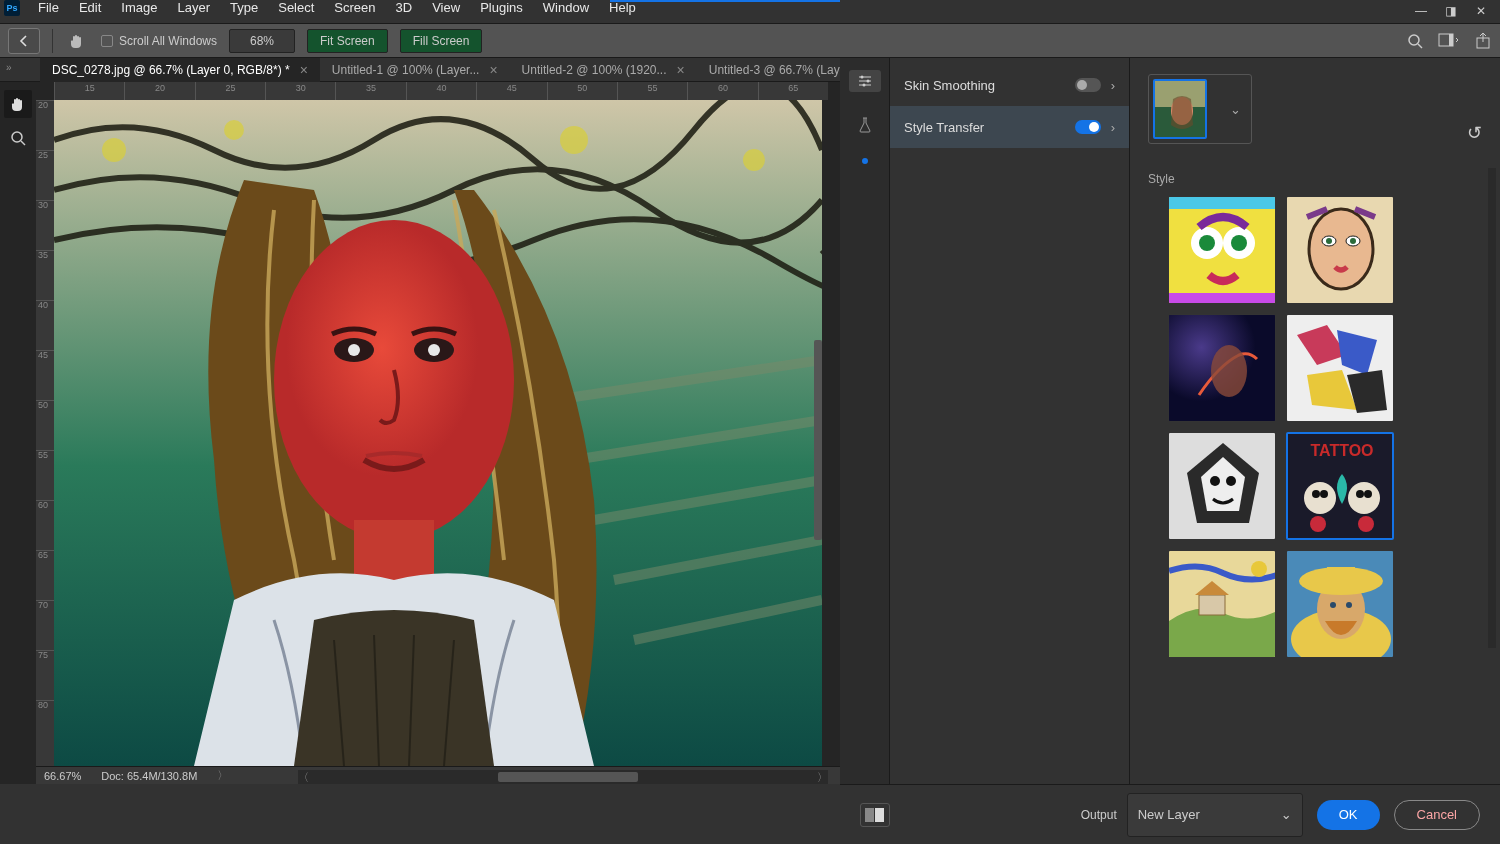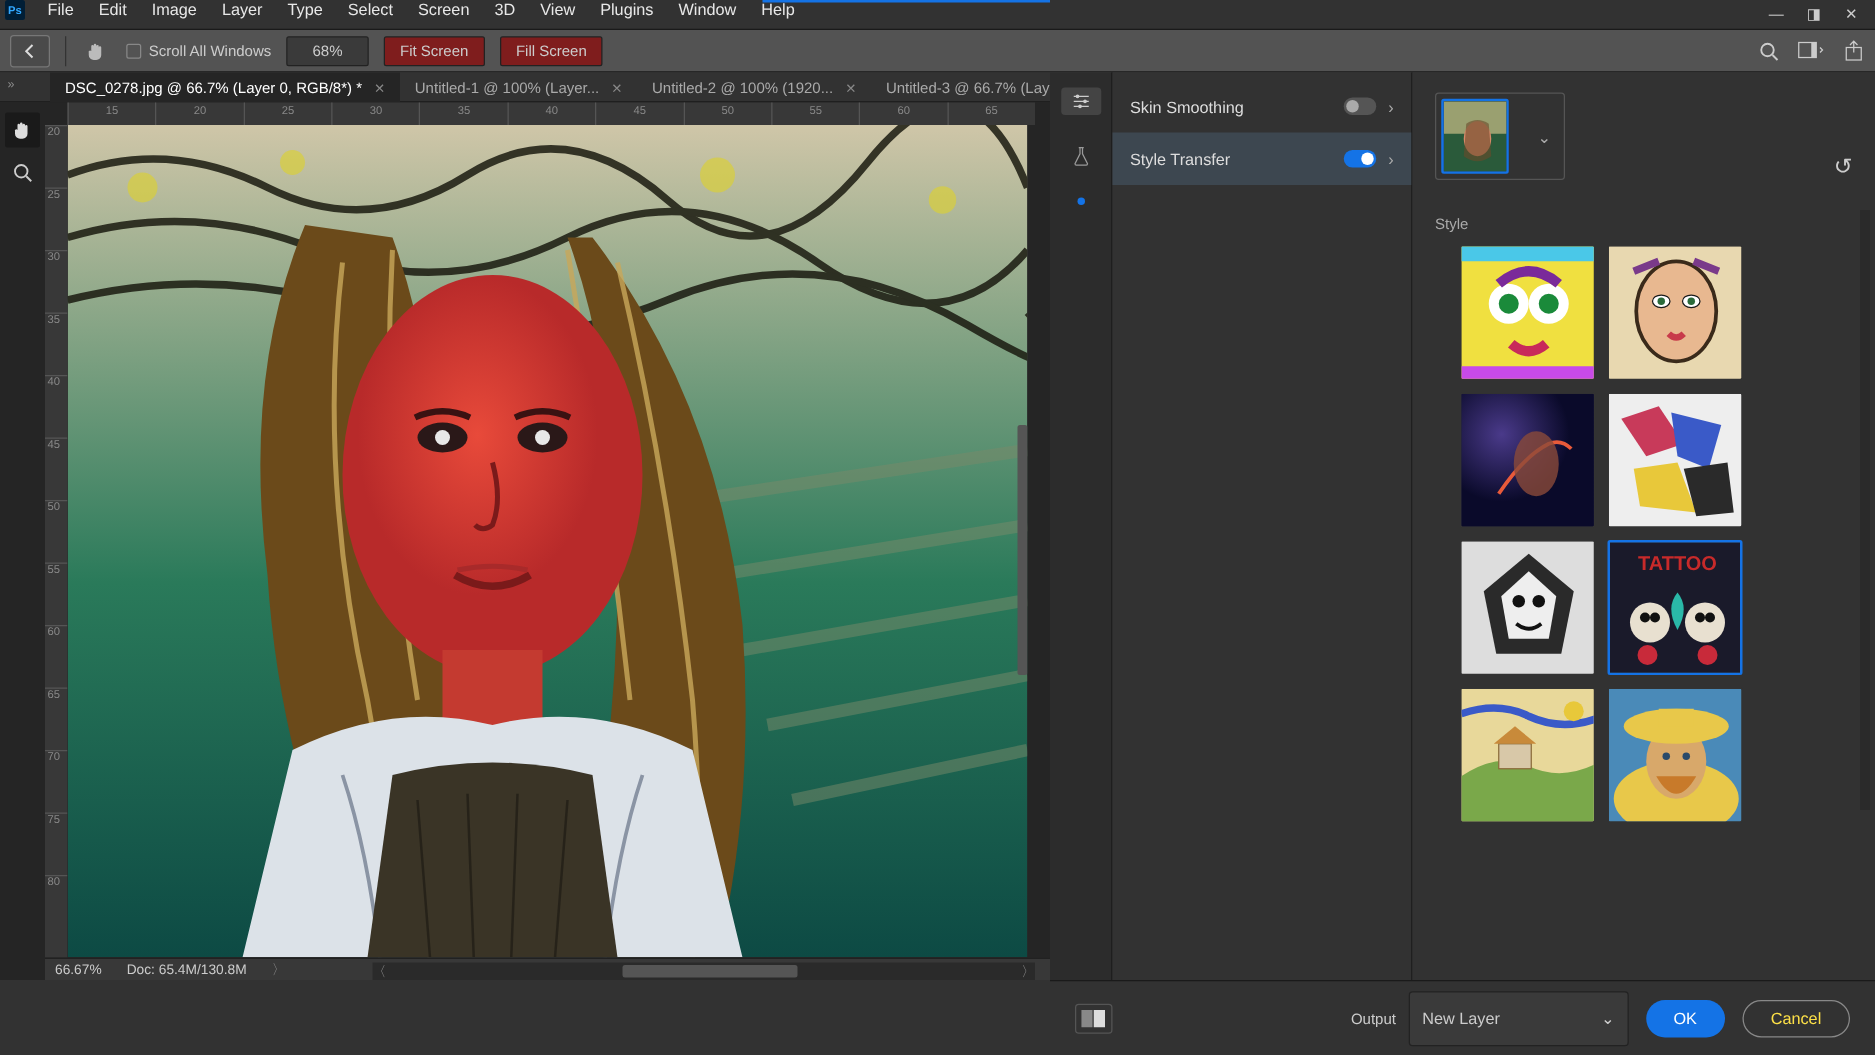--- a/index.html
+++ b/index.html
@@ -15,21 +15,21 @@
 
 .accent-bar { position: absolute; top: 0; left: 610px; width: 230px; height: 2px; background: #1473e6; }
 
 
 .optionsbar { height: 34px; background: #535353; display: flex; align-items: center; padding: 0 8px; gap: 12px; border-bottom: 1px solid #1a1a1a; }
 .back-btn { width: 32px; height: 26px; border: 1px solid #777; border-radius: 3px; display: flex; align-items: center; justify-content: center; cursor: pointer; background:#4a4a4a; }
 .hand-small { width: 24px; height: 24px; display:flex; align-items:center; justify-content:center; }
 .checkbox-wrap { display: flex; align-items: center; gap: 6px; }
 .checkbox { width: 12px; height: 12px; border: 1px solid #888; border-radius: 2px; }
 .zoom-pct { width: 66px; height: 24px; background: #3a3a3a; border: 1px solid #222; border-radius: 2px; display: flex; align-items: center; justify-content: center; font-size: 12px; }
-.opt-btn { height: 24px; padding: 0 12px; background: #7f1d1d; border: 1px solid #222; border-radius: 2px; display: flex; align-items: center; font-size: 12px; cursor: pointer; }
+.opt-btn { height: 24px; padding: 0 12px; background: #14532d; border: 1px solid #222; border-radius: 2px; display: flex; align-items: center; font-size: 12px; cursor: pointer; }
 .opt-right { margin-left: auto; display: flex; gap: 14px; align-items: center; }
 
 
 .doctabs { height: 24px; background: #323232; display: flex; align-items: center; padding-left: 40px; border-bottom: 1px solid #1a1a1a; font-size: 12px; position: relative; }
 .doctab { height: 24px; padding: 0 12px; display: flex; align-items: center; gap: 10px; color: #aaa; cursor: pointer; }
 .doctab.active { background: #252525; color: #fff; }
 .close-x { font-size: 14px; color: #888; cursor: pointer; }
 .tabs-left-handle { position:absolute; left:6px; top:4px; font-size:10px; color:#888; }
 
 
@@ -79,21 +79,21 @@
 .style-grid { margin-top: 10px; display: grid; grid-template-columns: 108px 108px; gap: 10px; padding-left:20px;}
 .style-cell { width: 108px; height: 108px; border: 1px solid #333; border-radius: 2px; overflow: hidden; cursor: pointer; }
 .style-cell.selected { border: 2px solid #1473e6; }
 .scroll-v { position:absolute; right:4px; top:110px; width:8px; height:480px; background:#2a2a2a; }
 .dialog-footer { position: absolute; left: 840px; right: 0; bottom: 0; height: 60px; background: #323232; border-top: 1px solid #1a1a1a; display: flex; align-items: center; padding: 0 20px; gap: 14px; }
 .mask-icon { width: 30px; height: 24px; border:1px solid #555; border-radius:3px; display:flex; align-items:center; justify-content:center; cursor:pointer; }
 .output-wrap { margin-left: auto; display: flex; align-items: center; gap: 10px; text-align: center; }
 .select { width: 176px; height: 44px; background: #3a3a3a; border: 1px solid #222; border-radius: 3px; display: flex; align-items: center; padding: 0 10px; justify-content: space-between; cursor: pointer; font-size:13px;}
 .btn { height: 30px; padding: 0 22px; border-radius: 15px; display: flex; align-items: center; font-size: 13px; cursor: pointer; }
 .btn.primary { background: #1473e6; color: #fff; }
-.btn.secondary { border: 1px solid #888; color: #fde047; }
+.btn.secondary { border: 1px solid #888; color: #fca5a5; }
 
 svg { display:block; }
 </style>
 </head>
 <body>
 
 <div class="accent-bar"></div>
 
 <div class="menubar">
   <div class="ps-logo">Ps</div>

